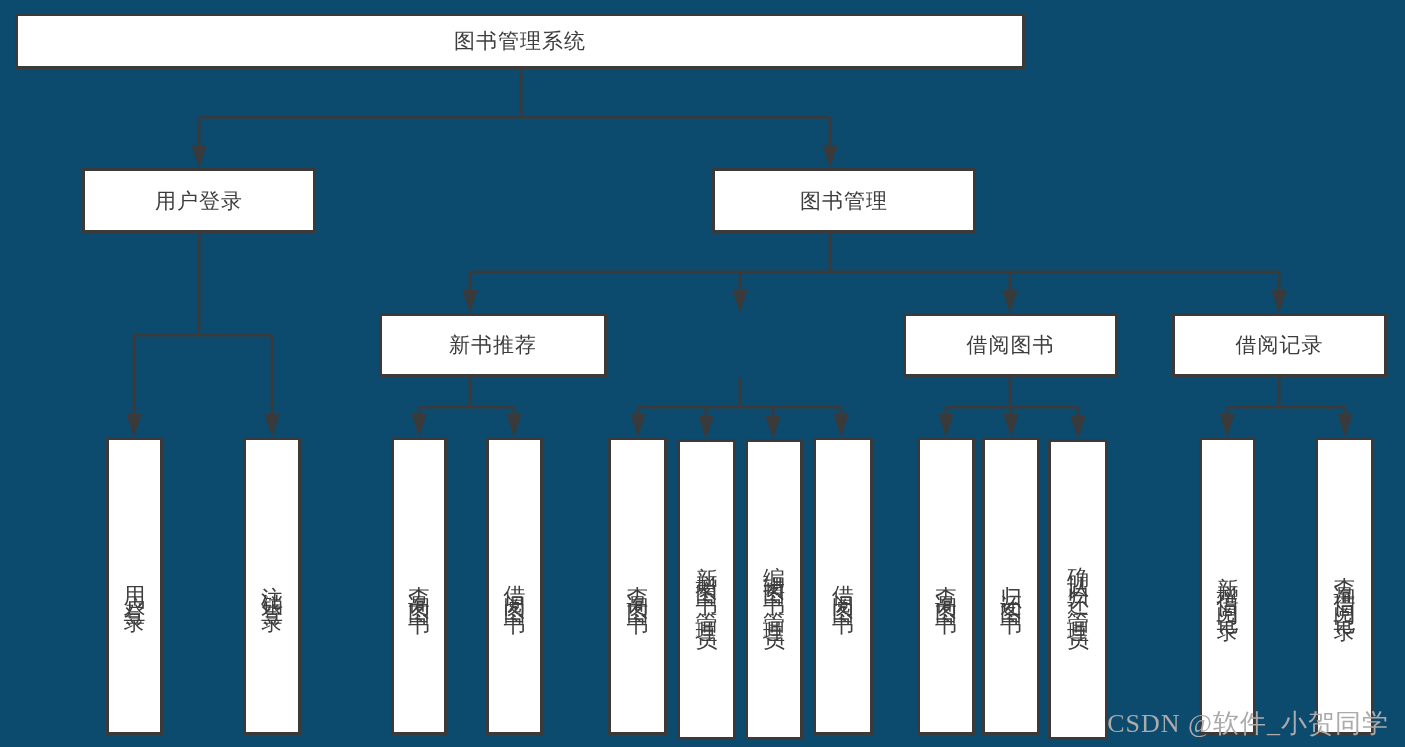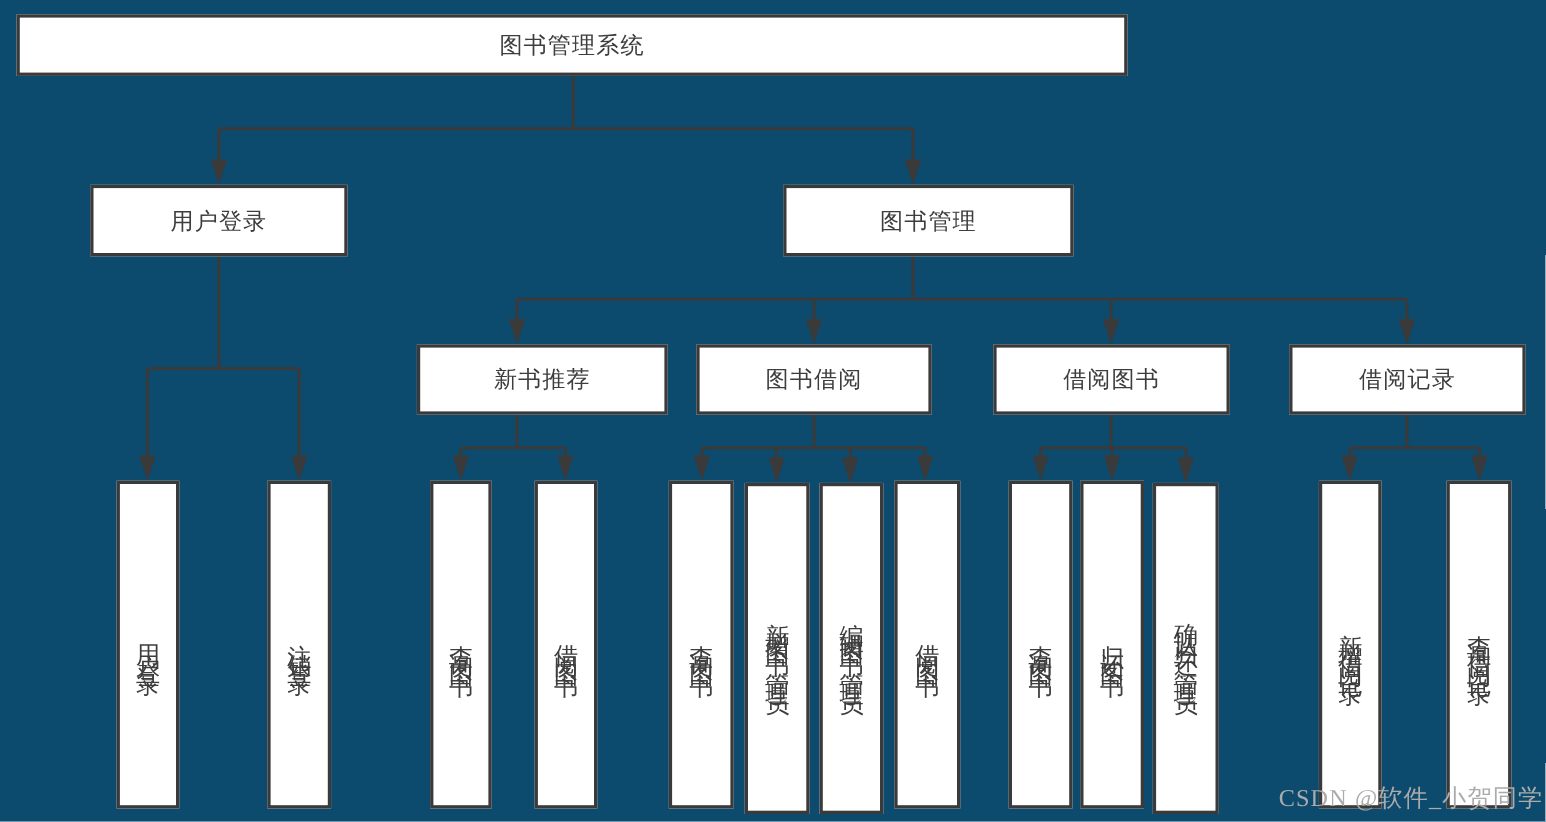--- a/index.html
+++ b/index.html
@@ -27,22 +27,22 @@
     writing-mode:vertical-rl;
     text-orientation:mixed;
     letter-spacing:9px;
     line-height:1.1;
   }
   #connectors{
     position:absolute;left:0;top:0;z-index:1;
   }
   #watermark{
     position:absolute;
-    right:2px;bottom:6px;
-    font-size:22px;
+    right:16px;bottom:6px;
+    font-size:26px;
     color:#ababab;
     letter-spacing:1px;
     white-space:nowrap;
     z-index:3;
   }
   
   #n-root            {left:15px;  top:13px;  width:1010px; height:56px;}
   #n-user-login-group{left:82px;  top:168px; width:234px;  height:65px;}
   #n-book-management {left:712px; top:168px; width:264px;  height:65px;}
   #n-new-book        {left:363px; top:313px; width:228px;  height:64px;margin-left:16px;}
@@ -110,23 +110,20 @@
   <div class="box hbox" id="n-user-login-group">
     <span>用户登录</span>
   </div>
   <div class="box hbox" id="n-book-management">
     <span>图书管理</span>
   </div>
 
   <div class="box hbox" id="n-new-book">
     <span>新书推荐</span>
   </div>
-  <div class="box hbox" id="n-book-borrow">
-    <span>图书借阅</span>
-  </div>
   <div class="box hbox" id="n-current-borrow">
     <span>借阅图书</span>
   </div>
   <div class="box hbox" id="n-borrow-records">
     <span>借阅记录</span>
   </div>
 
   <div class="box vbox" id="n-user-login">
     <span class="vtext">用户登录</span>
   </div>

